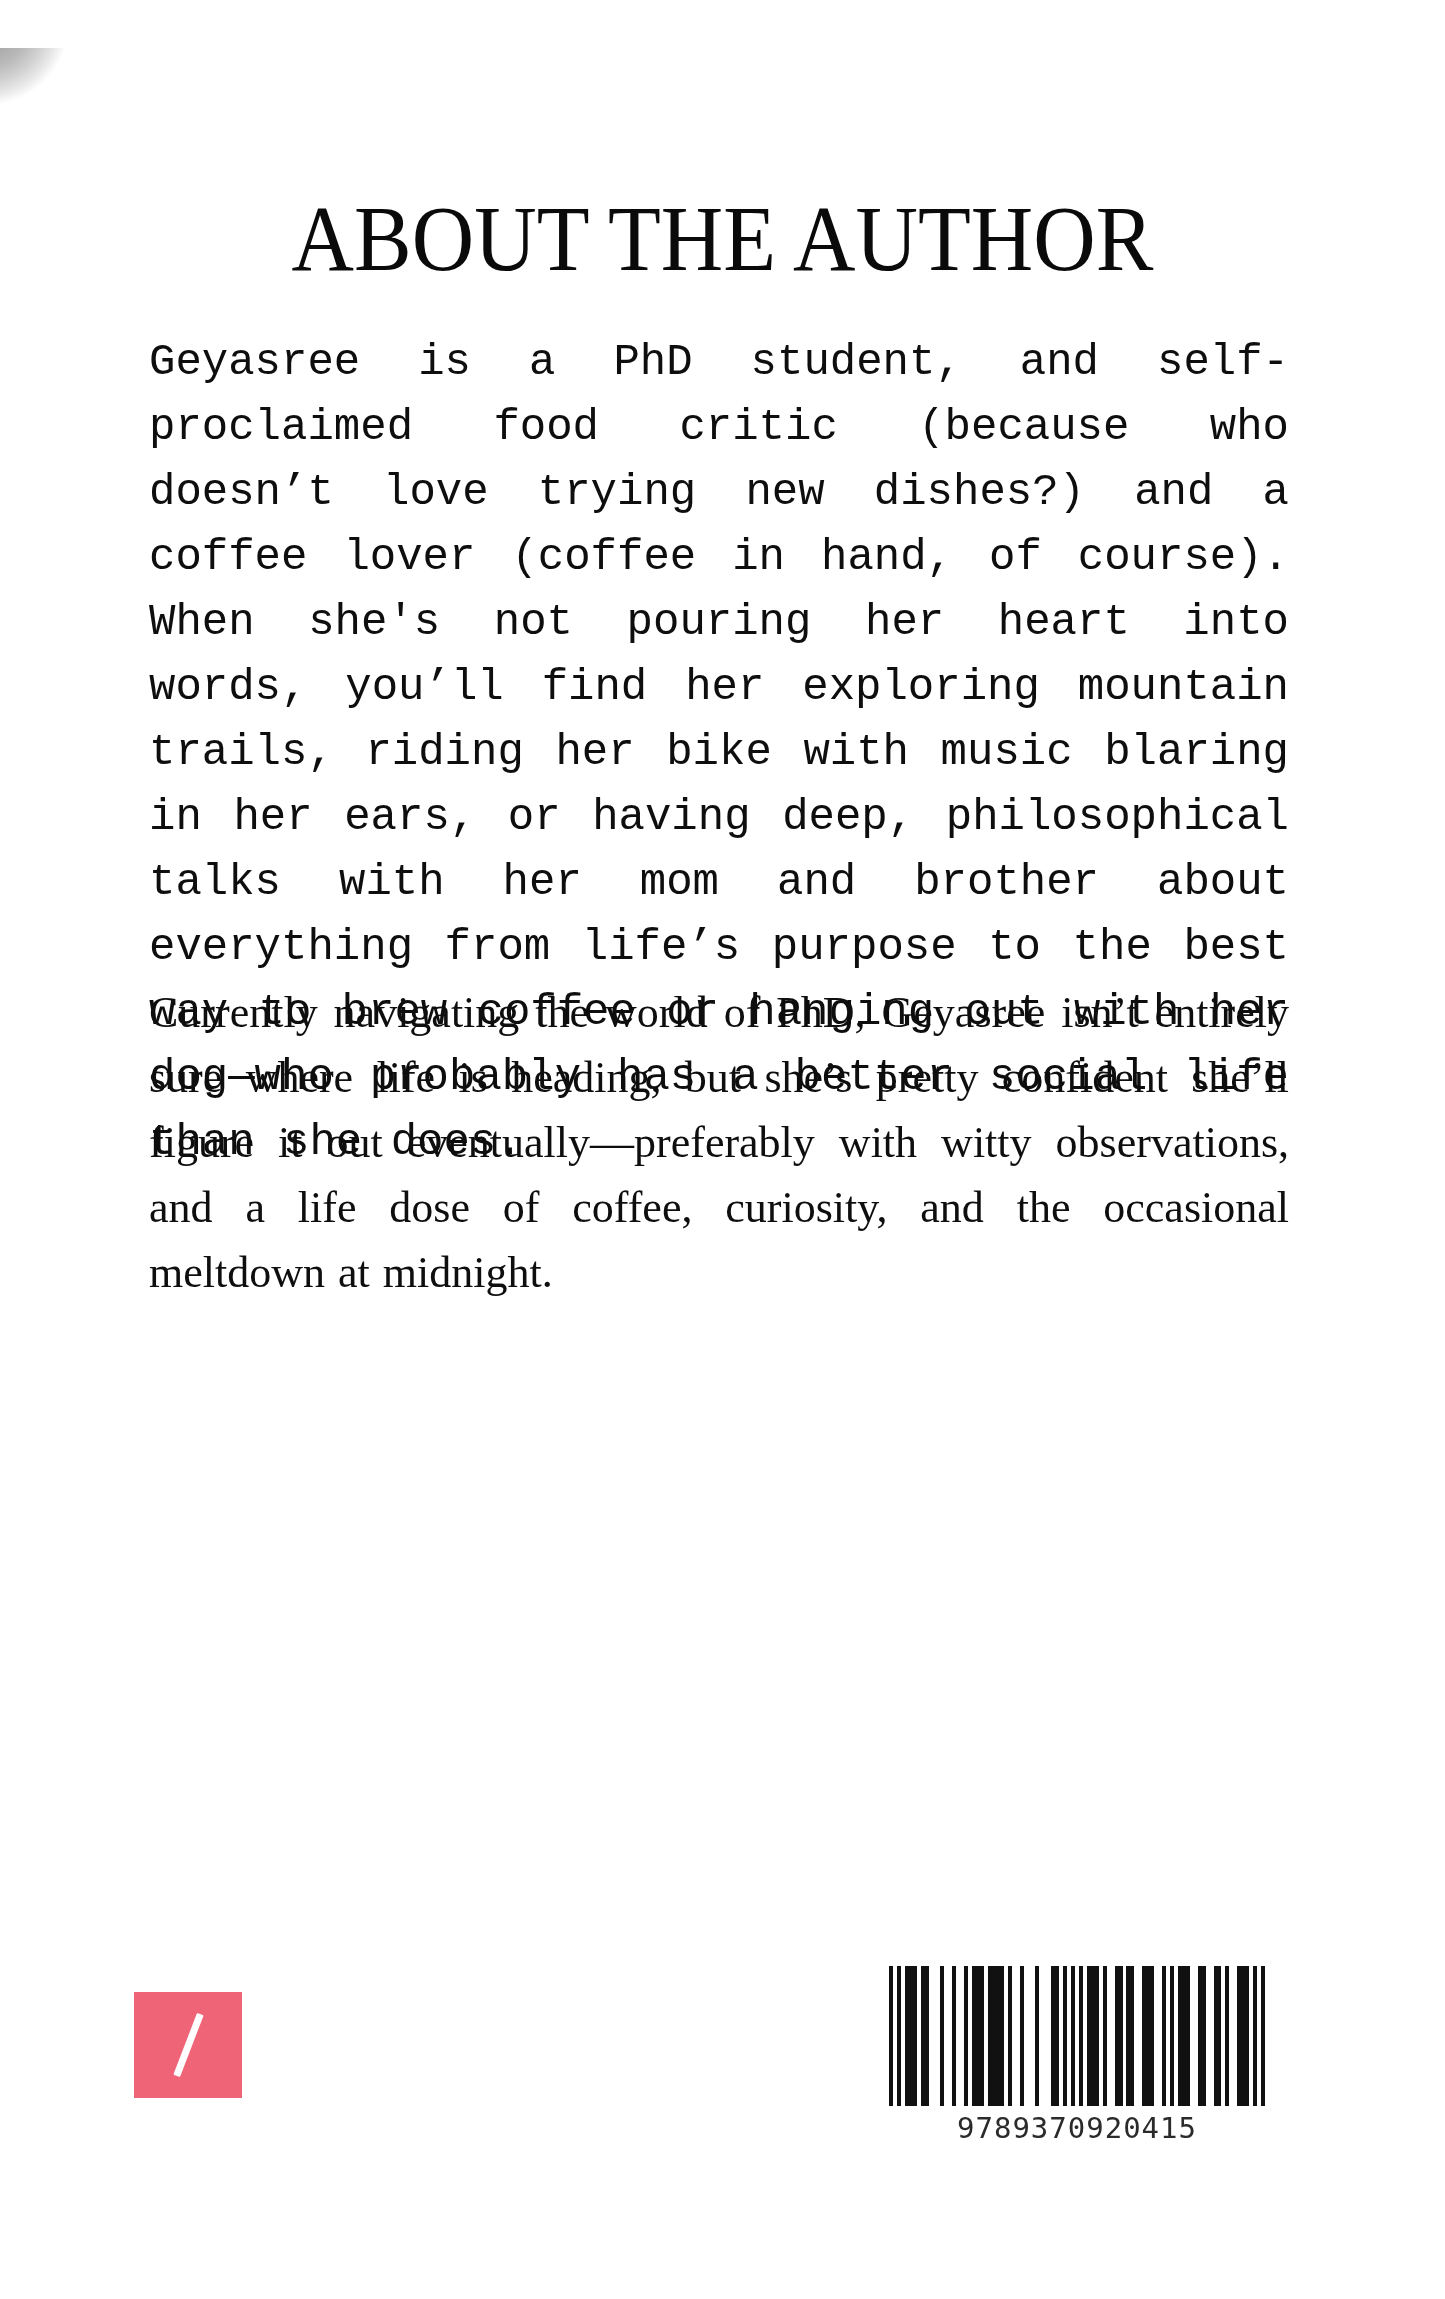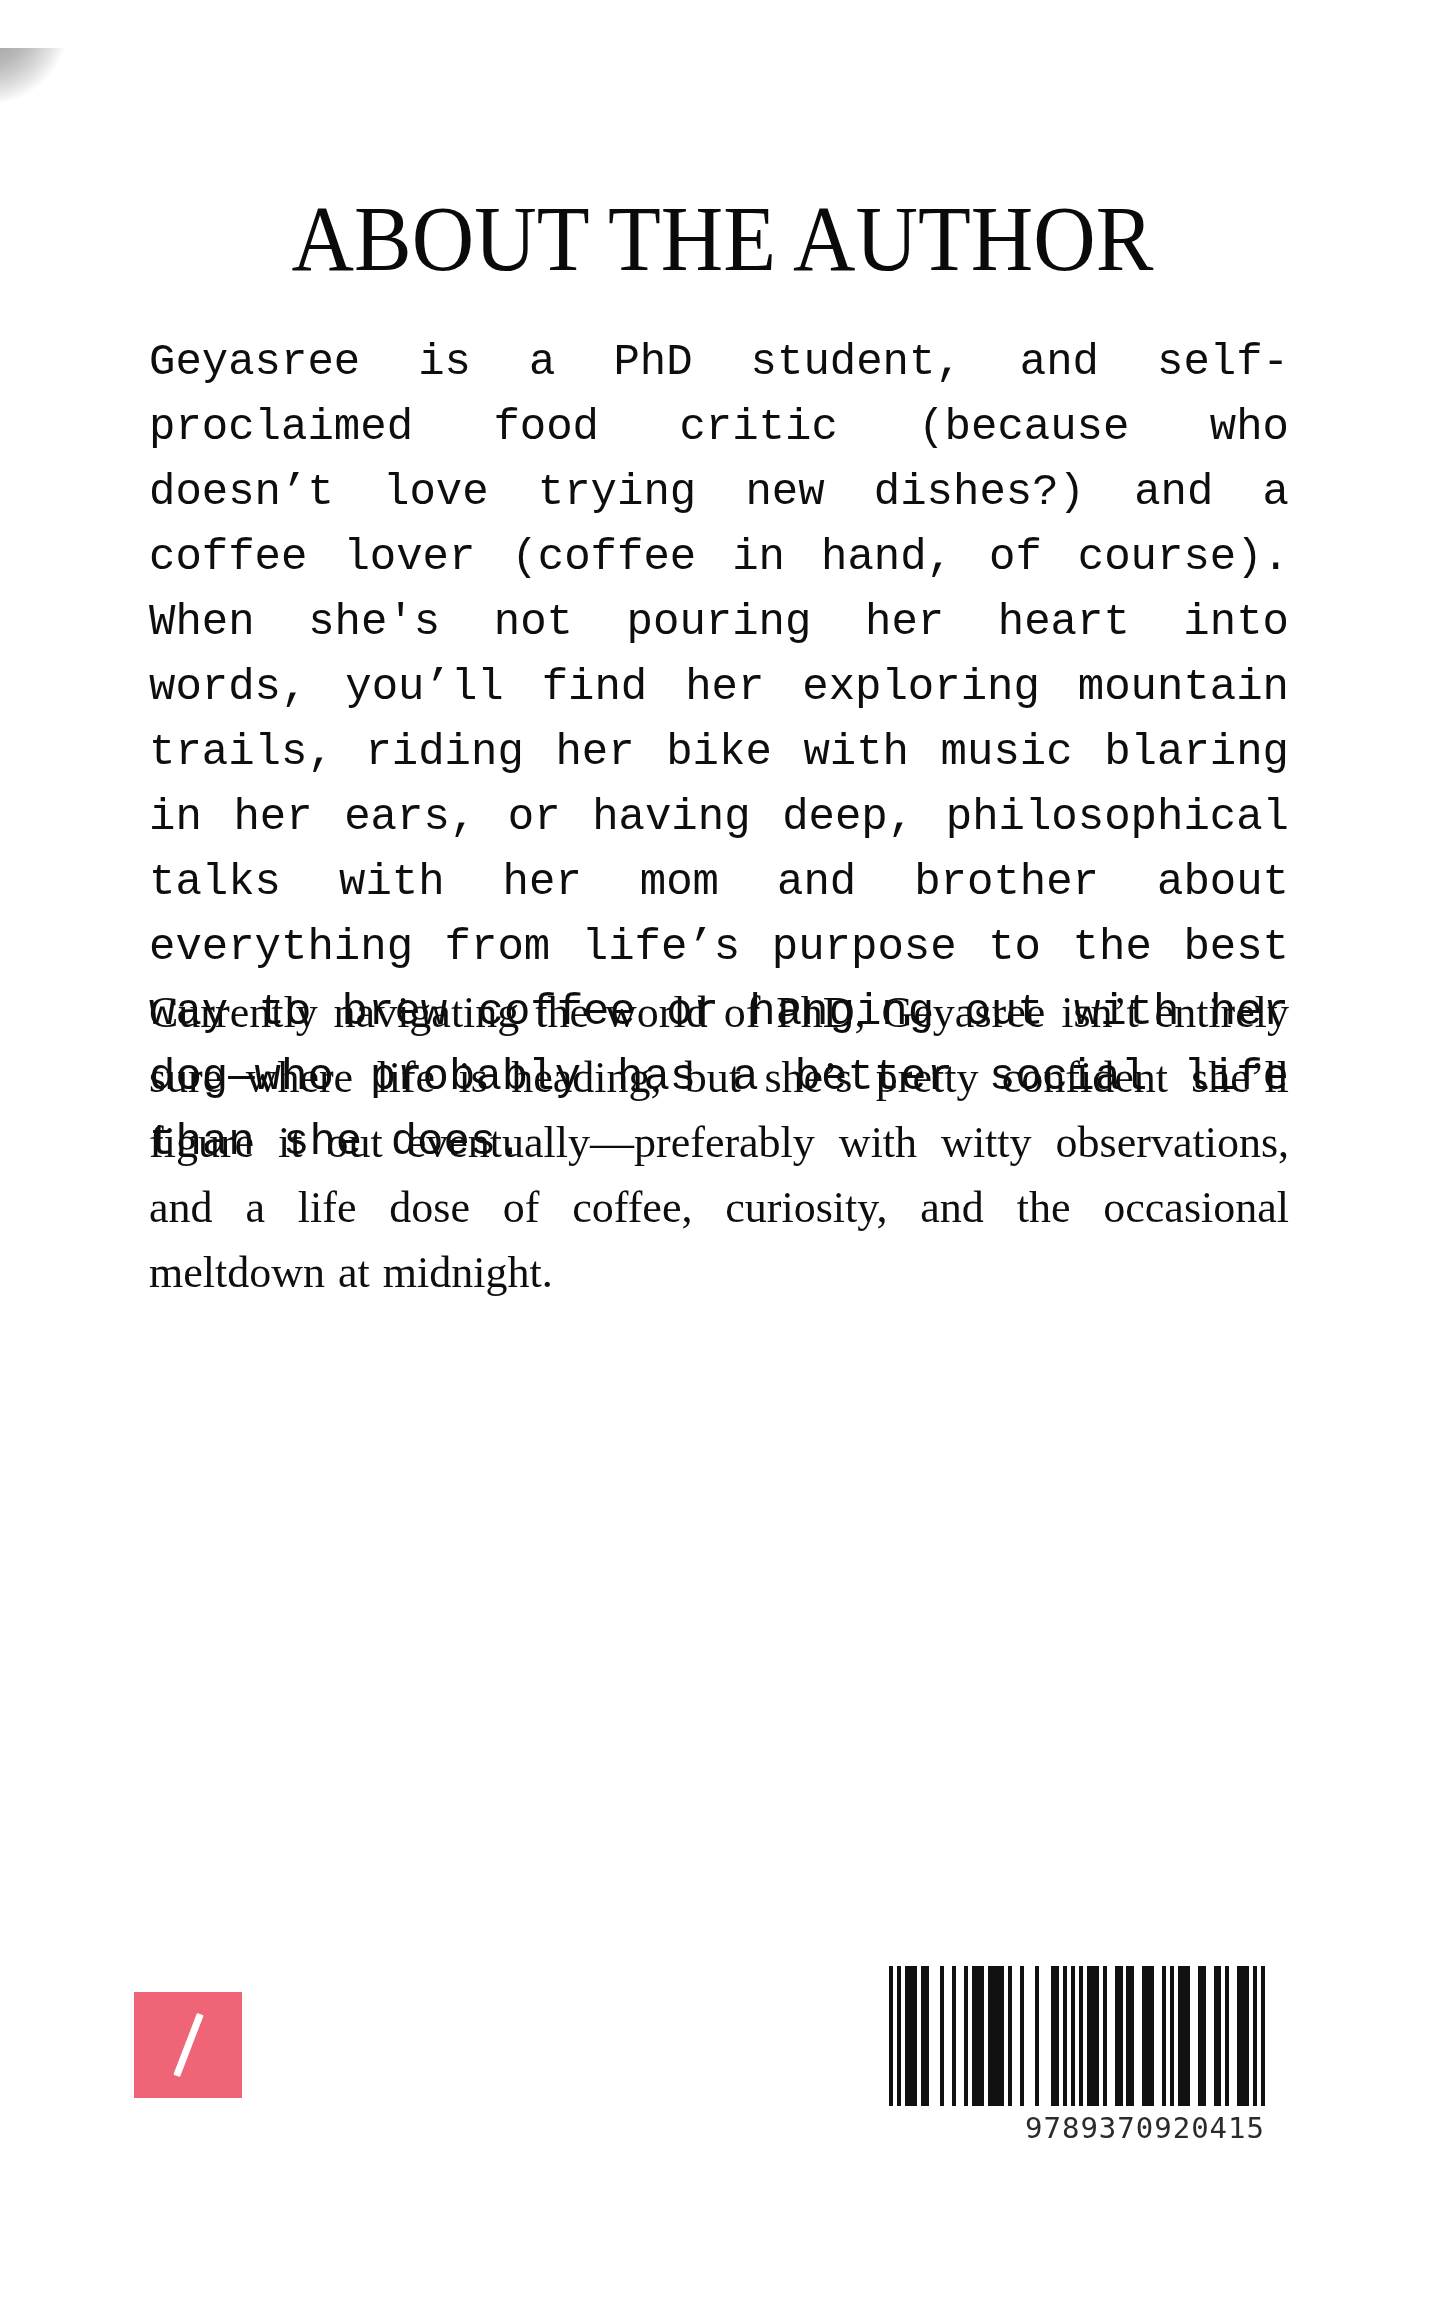--- a/index.html
+++ b/index.html
@@ -59,21 +59,21 @@
   .logo-slash {
     width: 7px; height: 66px;
     background: #ffffff;
     border-radius: 1px;
     transform: rotate(21deg);
   }
   .barcode {
     position: absolute;
     left: 889px; top: 1918px;
     width: 376px;
-    text-align: right;
+    text-align: center;
   }
   .barcode svg {
     display: block;
     width: 376px; height: 140px;
   }
   .isbn {
     margin-top: 5px;
     font-family: "DejaVu Sans Mono", monospace;
     font-size: 29px;
     letter-spacing: 1px;

